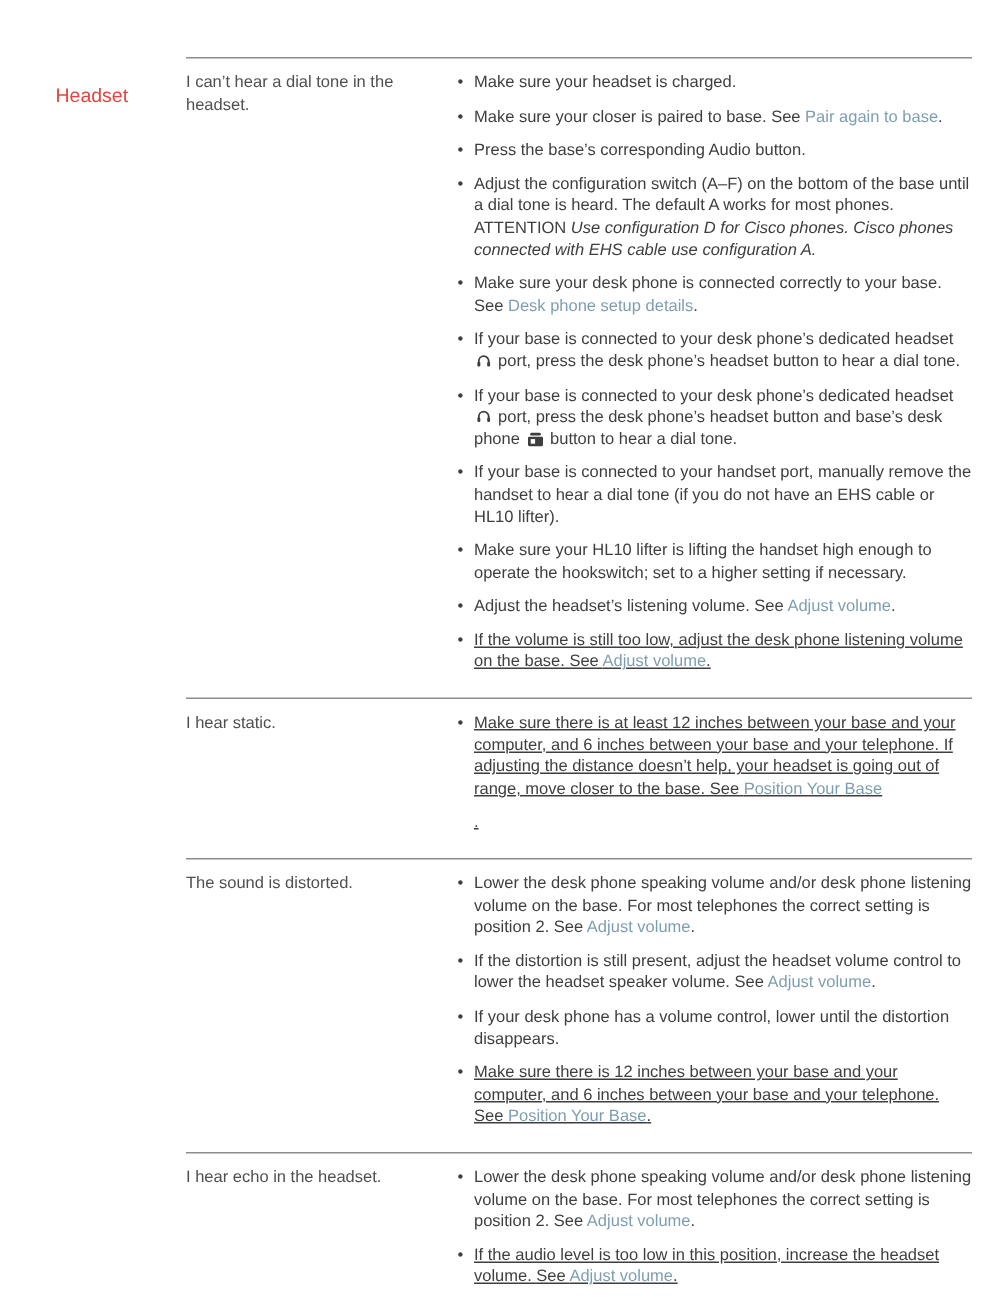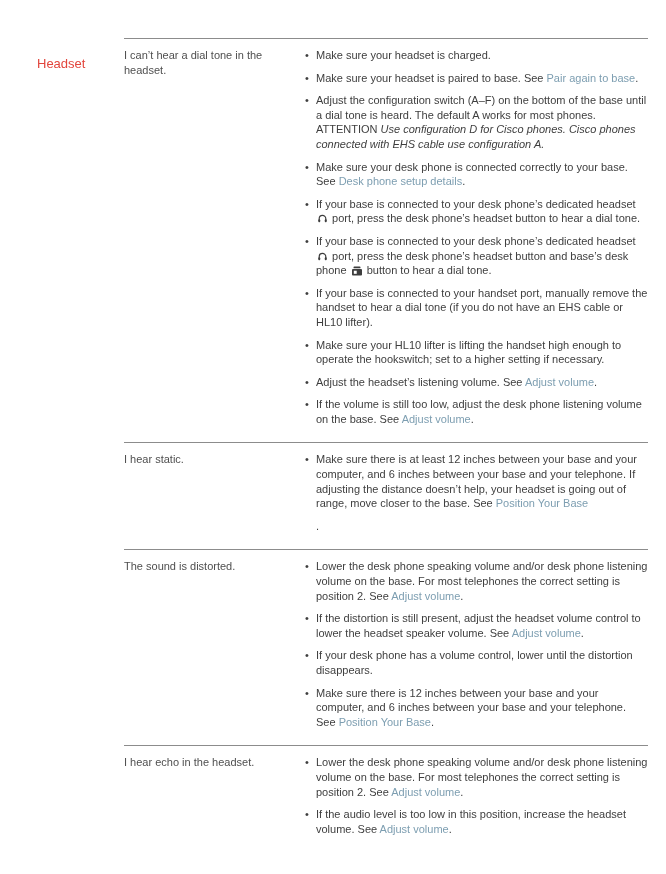--- a/index.html
+++ b/index.html
@@ -30,42 +30,43 @@
   }
   .problem{
     width:170px;flex:0 0 170px;padding-right:10px;color:var(--problem);
   }
   .solutions{
     flex:1;list-style:none;padding-left:11px;
   }
   .solutions li{
     position:relative;padding-left:11px;margin-bottom:8px;
   }
-  .solutions li:last-child{margin-bottom:0;}
+  .solutions li:last-child{margin-bottom:0;text-decoration:underline;}
   .solutions li::before{
     content:"\2022";position:absolute;left:0;top:0;color:var(--text);
   }
   .link{color:var(--link);cursor:pointer;}
   .bold{font-weight:normal;}
   .italic{font-style:italic;margin-top:16px;}
   .inline-icon{display:inline-block;vertical-align:-2px;margin:0 1px;}
   .inline-icon svg{display:block;}
   .brk{display:block;height:8px;}
 </style>
 </head>
 <body>
 
 <div class="section-heading">Headset</div>
 
 <div class="table">
     <div class="row">
       <div class="problem">I can’t hear a dial tone in the headset.</div>
       <ul class="solutions">
         <li><span>Make sure your headset is charged.</span></li>
-        <li><span>Make sure your headset is paired to base. See </span><span class="link">Pair again to base</span><span>.</span></li>
+        <li><span>Make sure your closer is paired to base. See </span><span class="link">Pair again to base</span><span>.</span></li>
+        <li><span>Press the base’s corresponding Audio button.</span></li>
         <li><span>Adjust the configuration switch (A–F) on the bottom of the base until a dial tone is heard. The default A works for most phones. </span><span class="bold">ATTENTION</span><span class="italic"> Use configuration D for Cisco phones. Cisco phones connected with EHS cable use configuration A.</span></li>
         <li><span>Make sure your desk phone is connected correctly to your base. See </span><span class="link">Desk phone setup details</span><span>.</span></li>
         <li><span>If your base is connected to your desk phone’s dedicated headset </span><span class="inline-icon"><svg width="11" height="11" viewBox="0 0 12 12">
               <path d="M2.4 8.2 V6.2 a3.6 3.6 0 0 1 7.2 0 V8.2" fill="none" stroke="currentColor" stroke-width="1.3"></path>
               <rect x="1.4" y="6.9" width="2.1" height="3.2" rx="0.9" fill="currentColor"></rect>
               <rect x="8.5" y="6.9" width="2.1" height="3.2" rx="0.9" fill="currentColor"></rect>
             </svg></span><span> port, press the desk phone’s headset button to hear a dial tone.</span></li>
         <li><span>If your base is connected to your desk phone’s dedicated headset </span><span class="inline-icon"><svg width="11" height="11" viewBox="0 0 12 12">
               <path d="M2.4 8.2 V6.2 a3.6 3.6 0 0 1 7.2 0 V8.2" fill="none" stroke="currentColor" stroke-width="1.3"></path>
               <rect x="1.4" y="6.9" width="2.1" height="3.2" rx="0.9" fill="currentColor"></rect>

